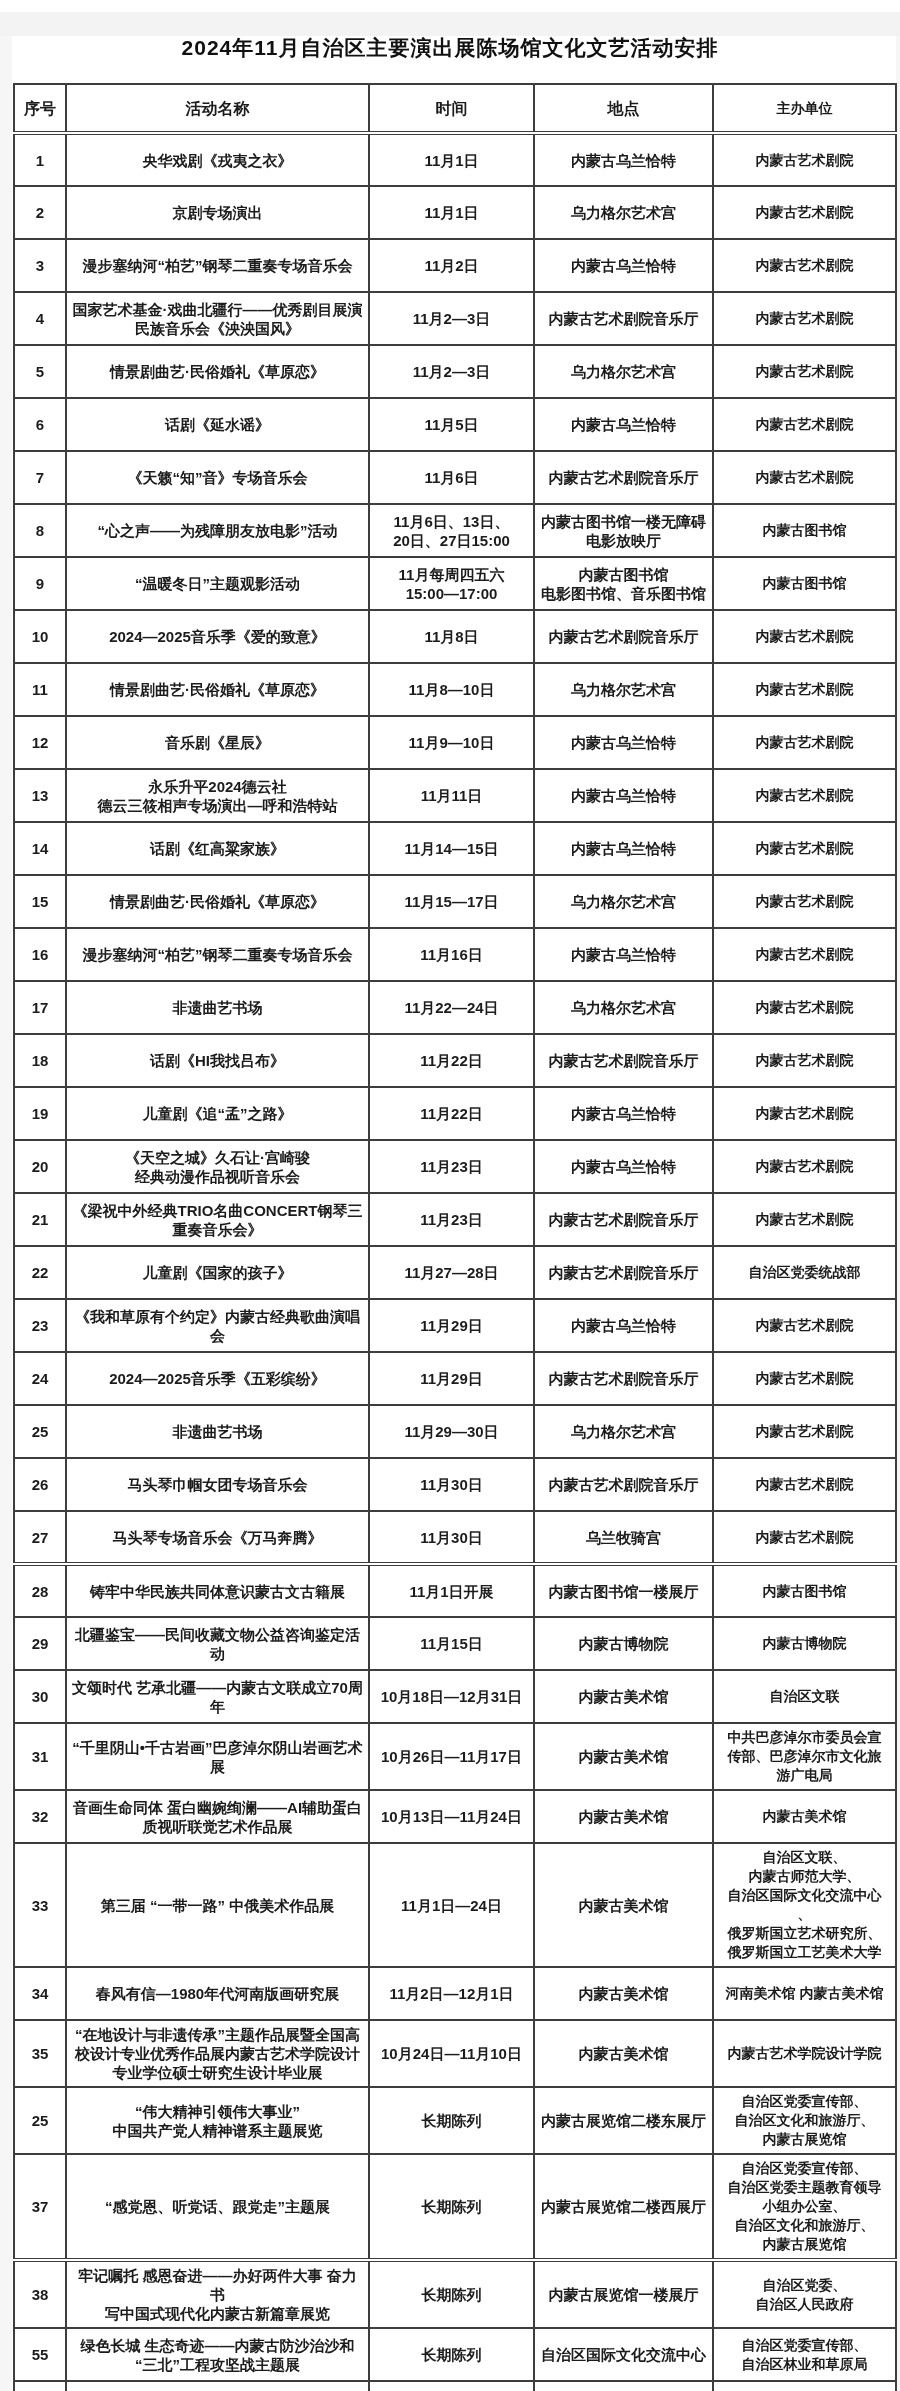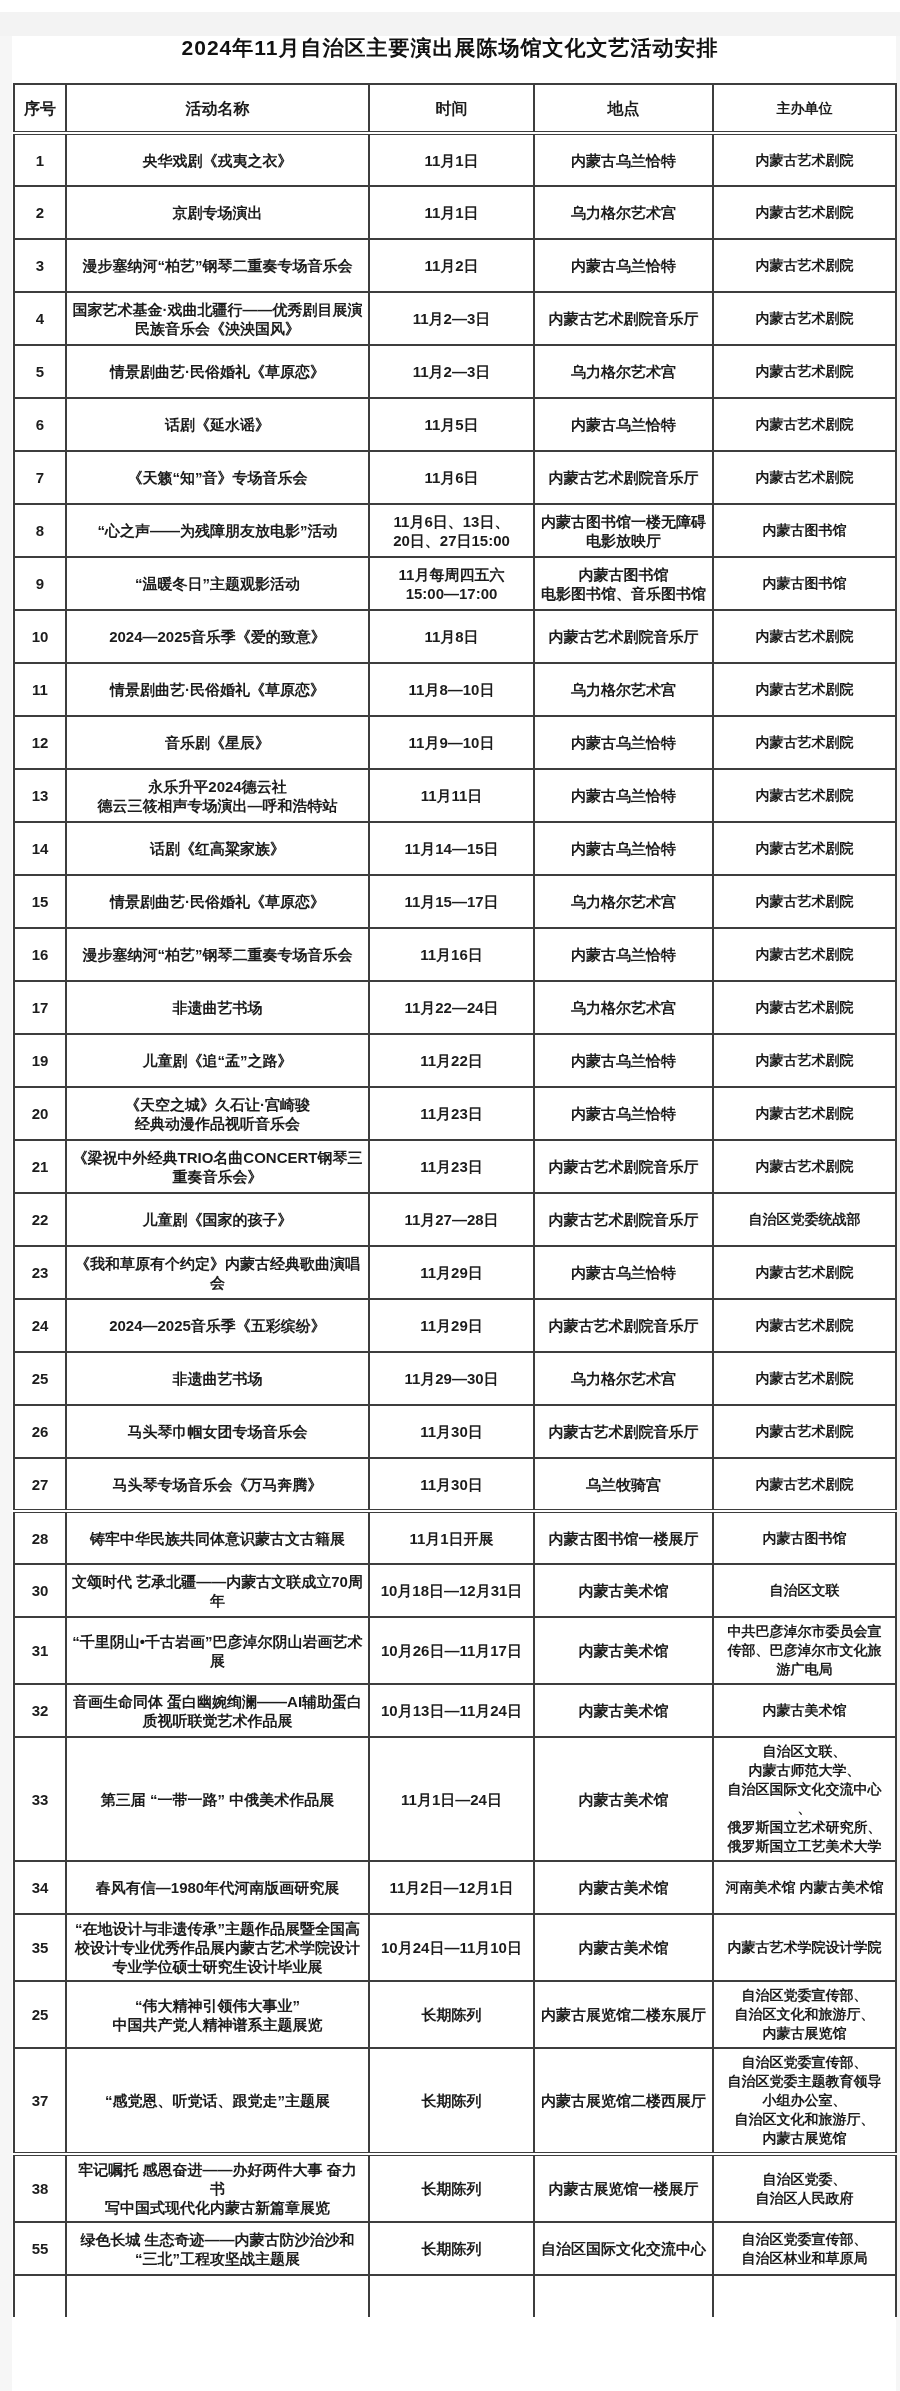--- a/index.html
+++ b/index.html
@@ -184,20 +184,27 @@
     <td class="c4">内蒙古艺术剧院</td>
   </tr>
       <tr>
     <td class="c0">17</td>
     <td class="c1">非遗曲艺书场</td>
     <td class="c2">11月22—24日</td>
     <td class="c3">乌力格尔艺术宫</td>
     <td class="c4">内蒙古艺术剧院</td>
   </tr>
       <tr>
+    <td class="c0">18</td>
+    <td class="c1">话剧《HI我找吕布》</td>
+    <td class="c2">11月22日</td>
+    <td class="c3">内蒙古艺术剧院音乐厅</td>
+    <td class="c4">内蒙古艺术剧院</td>
+  </tr>
+      <tr>
     <td class="c0">19</td>
     <td class="c1">儿童剧《追“孟”之路》</td>
     <td class="c2">11月22日</td>
     <td class="c3">内蒙古乌兰恰特</td>
     <td class="c4">内蒙古艺术剧院</td>
   </tr>
       <tr>
     <td class="c0">20</td>
     <td class="c1">《天空之城》久石让·宫崎骏
 经典动漫作品视听音乐会</td>
@@ -255,20 +262,28 @@
     <td class="c2">11月30日</td>
     <td class="c3">乌兰牧骑宫</td>
     <td class="c4">内蒙古艺术剧院</td>
   </tr>
       <tr class="sec">
     <td class="c0">28</td>
     <td class="c1">铸牢中华民族共同体意识蒙古文古籍展</td>
     <td class="c2">11月1日开展</td>
     <td class="c3">内蒙古图书馆一楼展厅</td>
     <td class="c4">内蒙古图书馆</td>
+  </tr>
+      <tr>
+    <td class="c0">29</td>
+    <td class="c1">北疆鉴宝——民间收藏文物公益咨询鉴定活
+动</td>
+    <td class="c2">11月15日</td>
+    <td class="c3">内蒙古博物院</td>
+    <td class="c4">内蒙古博物院</td>
   </tr>
       <tr>
     <td class="c0">30</td>
     <td class="c1">文颂时代 艺承北疆——内蒙古文联成立70周
 年</td>
     <td class="c2">10月18日—12月31日</td>
     <td class="c3">内蒙古美术馆</td>
     <td class="c4">自治区文联</td>
   </tr>
       <tr>

